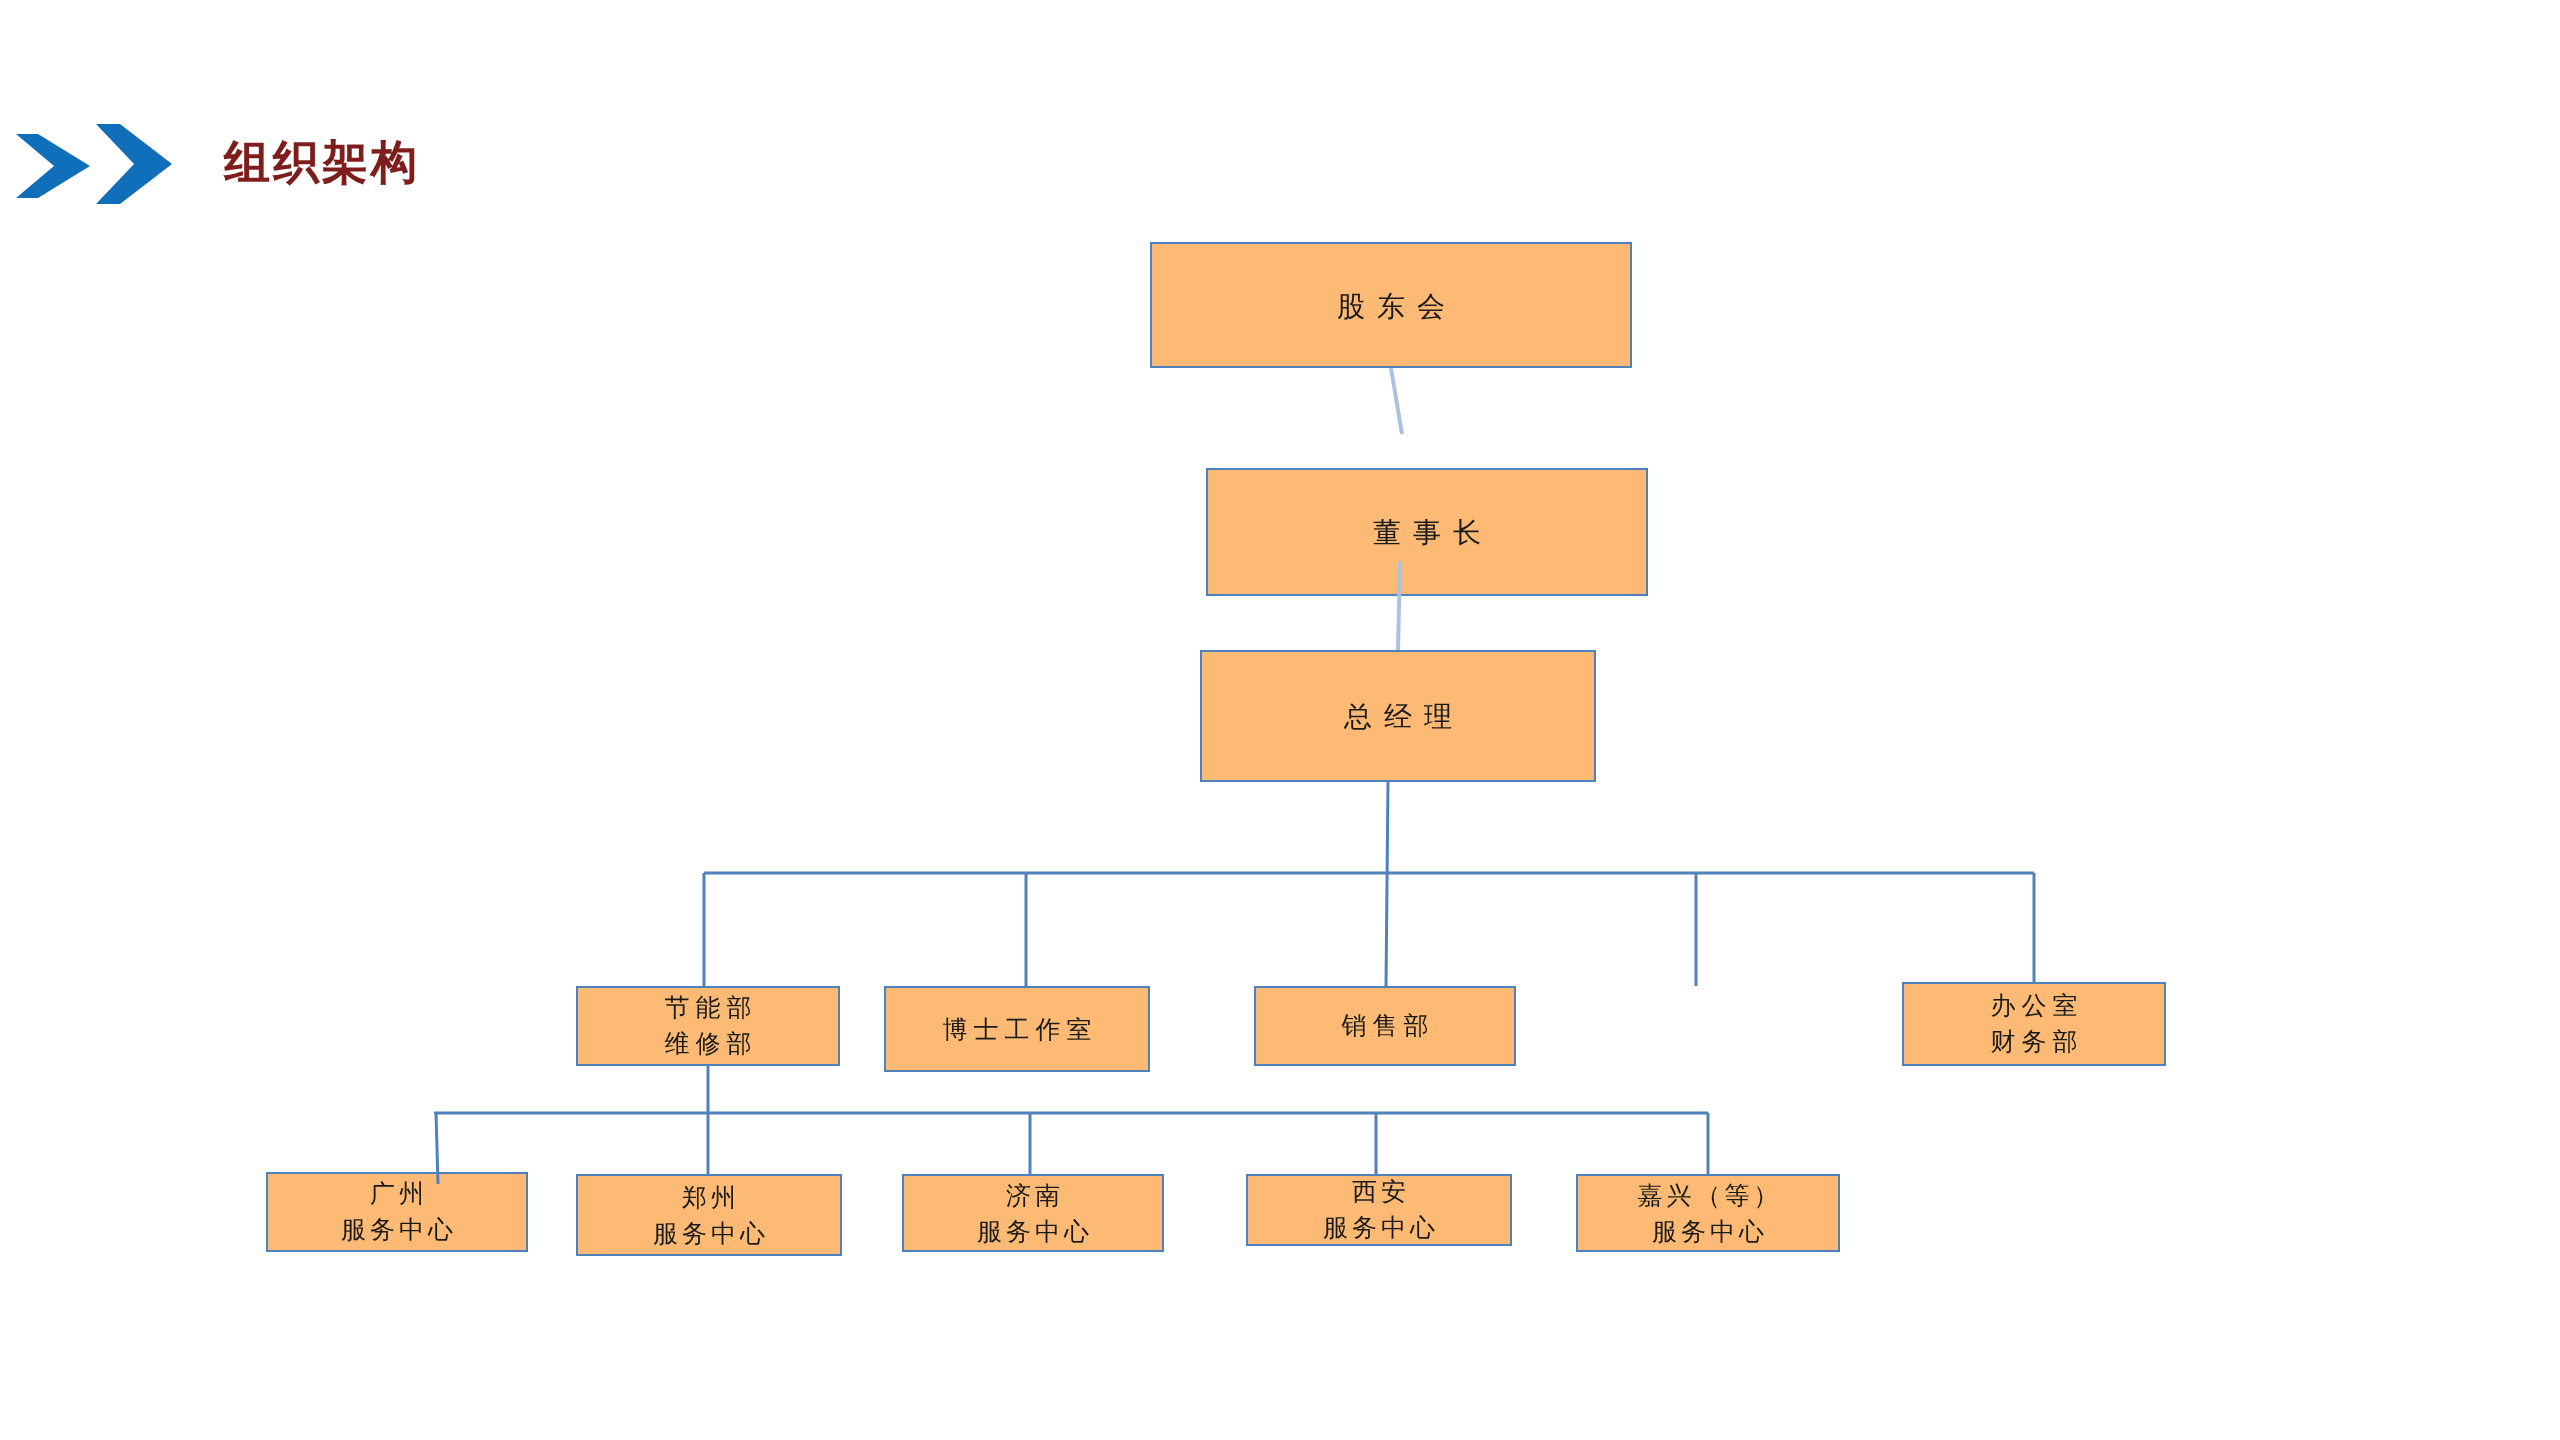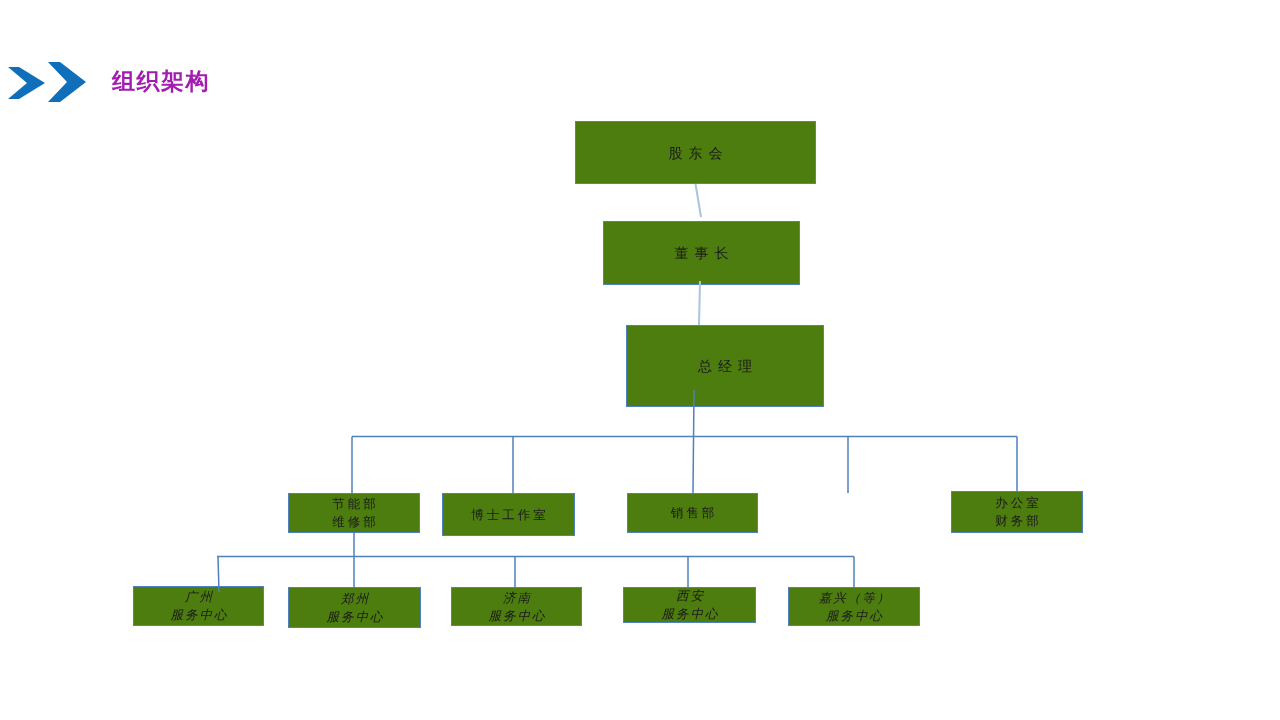--- a/index.html
+++ b/index.html
@@ -7,55 +7,55 @@
     position:relative;
     width:1280px;height:720px;
     background:#ffffff;
     overflow:hidden;
     font-family:"Liberation Sans","DejaVu Sans",sans-serif;
     margin:0 auto;
   }
   .chevrons{position:absolute;left:8px;top:61px;}
   .page-title{
     position:absolute;left:112px;top:66px;margin:0;
-    font-size:23px;font-weight:700;color:#a21caf;letter-spacing:1.5px;
+    font-size:23px;font-weight:700;color:#7f1d1d;letter-spacing:1.5px;
   }
   .connectors{position:absolute;left:0;top:0;pointer-events:none;}
   .node{
     position:absolute;box-sizing:border-box;
-    border:1.5px solid #4f81bd;background:#4d7c0f;
+    border:1.5px solid #4f81bd;background:#fdba74;
     display:flex;flex-direction:column;align-items:center;justify-content:center;
     font-size:12.5px;color:#1a1a1a;line-height:18px;
     text-align:center;
   }
   .node span{display:block;letter-spacing:3px;padding-left:3px;white-space:nowrap;}
   .node.lg{font-size:14px;}
   .node.lg span{letter-spacing:6px;padding-left:6px;}
-  .node.sm span{letter-spacing:2px;padding-left:2px;font-style:italic;}
+  .node.sm span{letter-spacing:2px;padding-left:2px;}
 </style>
 </head>
 <body>
 
 <div class="slide">
 
   <svg class="chevrons" width="80" height="42" viewBox="0 0 80 42" aria-hidden="true">
     <polygon points="0,6 11,6 37,22 11,38 0,38 19,22" fill="#0f6fba"></polygon>
     <polygon points="40,1 52,1 78,21 52,41 40,41 59,21" fill="#0f6fba"></polygon>
   </svg>
   <h1 class="page-title">组织架构</h1>
 
   <div class="node lg" style="left:575px;top:121px;width:241px;height:63px">
     <span>股东会</span>
   </div>
 
-  <div class="node lg" style="left:603px;top:221px;width:197px;height:64px">
+  <div class="node lg" style="left:603px;top:234px;width:221px;height:64px">
     <span>董事长</span>
   </div>
 
-  <div class="node lg" style="left:626px;top:325px;width:198px;height:82px">
+  <div class="node lg" style="left:600px;top:325px;width:198px;height:66px">
     <span>总经理</span>
   </div>
 
   <div class="node" style="left:288px;top:493px;width:132px;height:40px">
     <span>节能部</span>
     <span>维修部</span>
   </div>
 
   <div class="node" style="left:442px;top:493px;width:133px;height:43px">
     <span>博士工作室</span>

